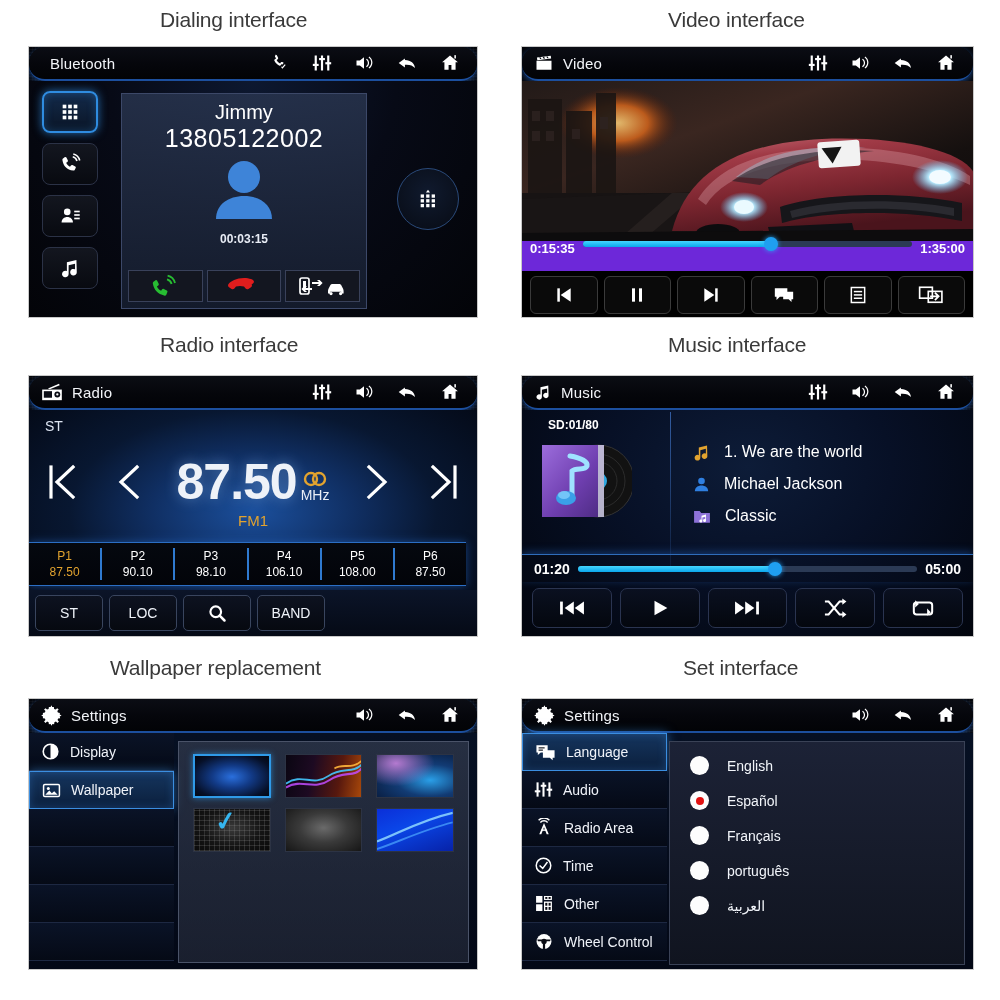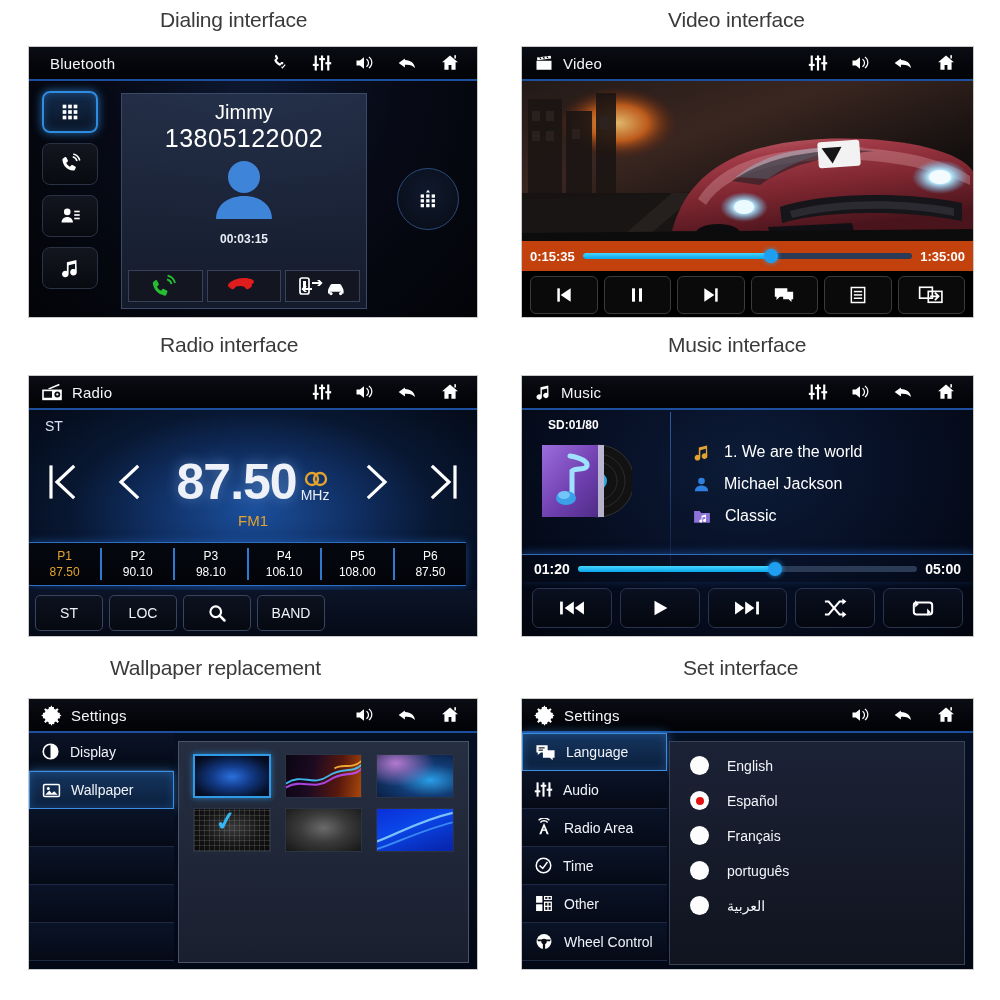--- a/index.html
+++ b/index.html
@@ -36,20 +36,21 @@
 
   
   .titlebar {
     position: relative;
     height: 34px;
     background: linear-gradient(180deg, #0b0d14 0%, #05060b 55%, #020306 100%);
     display: flex; align-items: center;
     border-bottom: 2px solid #1c4f9e;
     box-shadow: 0 2px 6px rgba(40,110,210,.55);
     padding: 0 10px 0 12px;
+    border-radius: 16px;
   }
   .titlebar .tname {
     color: #f2f4f8;
     font-size: 15px;
     margin-left: 9px;
     letter-spacing: .2px;
   }
   .tb-icons {
     margin-left: auto;
     display: flex; align-items: center; gap: 20px;
@@ -91,42 +92,42 @@
     width: 62px; height: 62px; border-radius: 50%;
     border: 1px solid #2a4a7a;
     background: radial-gradient(circle at 50% 40%, #101a2e 0%, #070b14 100%);
     display: flex; align-items: center; justify-content: center;
   }
 
   
   .vid-body { height: calc(100% - 34px); background: #000; position: relative; }
   .vid-stage { position: relative; height: 160px; overflow: hidden;
     background: linear-gradient(150deg,#1a1413 0%, #2b1d18 30%, #120d0e 70%, #0a0808 100%); }
-  .vid-seek { height: 30px; display: flex; align-items: center; gap: 8px; padding: 0 8px; background:#c2410c; }
+  .vid-seek { height: 30px; display: flex; gap: 8px; padding: 0 8px; background:#6d28d9; }
   .vid-seek .t { color: #fff; font-size: 13px; font-weight: bold; white-space: nowrap; }
   .bar { position: relative; flex: 1; height: 6px; border-radius: 3px; background: #2b3a55; }
   .bar .fill { position: absolute; left: 0; top: 0; bottom: 0; border-radius: 3px;
                background: linear-gradient(180deg,#45d6ff,#0aa6ec); }
   .bar .knob { position: absolute; top: 50%; width: 14px; height: 14px; border-radius: 50%;
                transform: translate(-50%,-50%); background: #1f9ff0; box-shadow: 0 0 5px rgba(40,170,255,.9); }
   .vid-ctrls { display: flex; gap: 6px; padding: 5px 8px 6px; background:#000; }
   .vid-ctrl { flex: 1; height: 38px; border-radius: 6px; border: 1px solid #3a3a3a;
               background: #0a0a0a; display: flex; align-items: center; justify-content: center; }
 
   
   .rd-body { height: calc(100% - 34px); position: relative;
     background: radial-gradient(ellipse at 50% 45%, #1b4f9c 0%, #102f63 32%, #081731 58%, #030712 100%); }
   .rd-st { position: absolute; left: 16px; top: 8px; color: #dde5f2; font-size: 14px; }
   .rd-main { position: absolute; left: 0; right: 0; top: 28px; height: 88px;
              display: flex; align-items: center; justify-content: space-between; padding: 0 8px; }
   .rd-arrow { width: 48px; display: flex; align-items: center; justify-content: center; }
   .rd-freqwrap { display: flex; align-items: flex-end; gap: 4px; }
   .rd-freq { color: #eef2f8; font-size: 50px; font-weight: bold; line-height: 1;
              text-shadow: 0 0 14px rgba(150,200,255,.45); letter-spacing: -1px; }
-  .rd-unit { display: flex; flex-direction: column; align-items: flex-end; margin-bottom: 4px; }
+  .rd-unit { display: flex; flex-direction: column; align-items: center; margin-bottom: 4px; }
   .rd-mhz { color: #e9eef7; font-size: 14px; }
   .rd-band { position: absolute; left: 0; right: 0; top: 102px; text-align: center;
              color: #e2a32f; font-size: 15px; }
   .rd-presets { position: absolute; left: 0; right: 11px; top: 132px; height: 44px;
                 display: flex; align-items: center;
                 background: linear-gradient(180deg,#05080f 0%, #020409 100%);
                 border-top: 1px solid #2b6ec4; border-bottom: 1px solid #2b6ec4;
                 box-shadow: 0 0 8px rgba(40,110,210,.5); }
   .rd-preset { flex: 1; text-align: center; color: #fff; font-size: 12px; line-height: 1.35;
                border-right: 2px solid #2f7ad0; }

